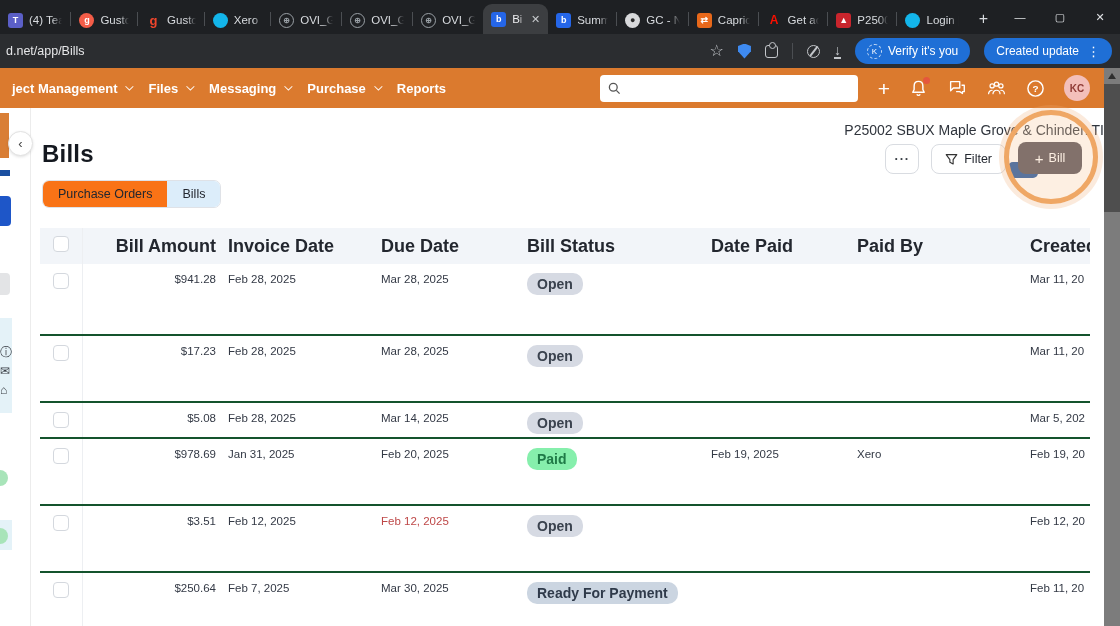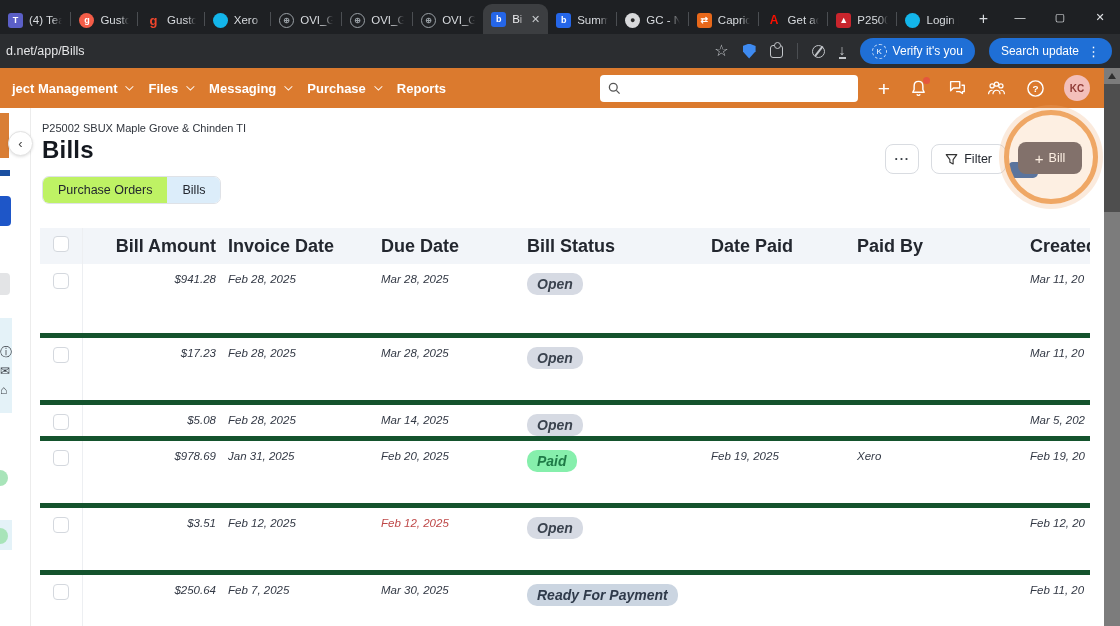--- a/index.html
+++ b/index.html
@@ -92,25 +92,25 @@
   .sl-ic { position:absolute; left:0; width:14px; text-align:left; font-size:12px; color:#3A3F46; }
   .sl-green { position:absolute; left:-8px; width:16px; height:16px; border-radius:50%; background:#A8E4B9; }
   .sl-rowhl { position:absolute; left:0; width:12px; height:30px; background:#E4F2F8; }
 
   .vline { position:absolute; left:30px; top:0; bottom:0; width:1px; background:#ECECEC; }
   .collapse-btn { position:absolute; left:8px; top:23px; width:25px; height:25px; border-radius:50%;
     background:#fff; border:1px solid #E2E2E2; box-shadow:0 1px 3px rgba(0,0,0,.12); z-index:6;
     display:flex; align-items:center; justify-content:center; font-size:13px; color:#444; cursor:pointer; }
 
   .content { position:absolute; left:30px; top:0; right:0; bottom:0; }
-  .projname { margin:14px 0 0 12px; font-size:11px; color:#30353D; }
+  .projname { margin:14px 0 0 12px; font-size:14px; color:#30353D;text-align:right; }
   .pagetitle { margin:2px 0 0 12px; font-size:24px; font-weight:800; color:#14181F; letter-spacing:.2px; }
   .segwrap { margin:12px 0 0 12px; display:inline-flex; border:1px solid #DFE2E7; border-radius:7px;
     overflow:hidden; font-size:12.5px; }
-  .seg { padding:6px 15px; background:#bef264; color:#23272F; cursor:pointer; }
+  .seg { padding:6px 15px; background:#f97316; color:#23272F; cursor:pointer; }
   .seg.selected { background:#DCEDFA; }
 
   .toolbar { position:absolute; top:36px; right:22px; display:flex; align-items:center; gap:12px; }
   .tbtn { height:30px; background:#fff; border:1px solid #D9DCE1; border-radius:8px; display:flex;
     align-items:center; justify-content:center; gap:6px; font-size:12.5px; color:#23272F; cursor:pointer; }
   .tbtn.more { width:34px; letter-spacing:1px; font-weight:bold; color:#3A3F46; }
   .tbtn.filter { padding:0 13px; }
   .addbill-wrap { position:relative; width:64px; height:30px; }
   .addbill-blue { position:absolute; left:-10px; top:18px; width:30px; height:16px; background:#174F9C; border-radius:5px; }
   .addbill { position:absolute; left:0; top:-2px; width:64px; height:32px; background:#4F4B55; border:none;
@@ -123,21 +123,21 @@
 
   
   .tablewrap { position:absolute; left:10px; top:120px; width:1050px; overflow:hidden; }
   table { border-collapse:collapse; table-layout:fixed; width:1050px; }
   col.c-check{width:42px} col.c-amt{width:140px} col.c-inv{width:153px} col.c-due{width:146px}
   col.c-status{width:184px} col.c-dp{width:146px} col.c-pb{width:173px} col.c-created{width:66px}
   thead th { background:#F2F5F9; font-size:18px; font-weight:bold; color:#23272F; text-align:left;
     height:36px; padding:0 6px; white-space:nowrap; overflow:hidden; }
   thead th.r { text-align:right; }
   tbody td { vertical-align:top; padding:9px 6px 0; font-size:11.5px; color:#333945;
-    border-bottom:5px solid #14532d; white-space:nowrap; overflow:hidden;font-style:italic; }
+    border-bottom:2px solid #14532d; white-space:nowrap; overflow:hidden; }
   tbody td.r { text-align:right; }
   td.checkcell, th.checkcell { border-right:1px solid #EDEFF2; text-align:center; padding-left:0; padding-right:0; }
   .cb { width:16px; height:16px; border:1.5px solid #D4D8DE; border-radius:4px; background:#fff;
     display:inline-block; cursor:pointer; }
   .badge { display:inline-block; padding:3px 10px; border-radius:10px; font-size:14px; font-weight:bold; }
   .badge.open { background:#D6DAE3; color:#3A424E; }
   .badge.paid { background:#86efac; color:#1F7A47; }
   .badge.ready { background:#CBD5E1; color:#2F3A4A; }
   .overdue { color:#BE4747; }
 </style>
@@ -230,21 +230,21 @@
       <span class="shield"></span>
       <span class="puzzle"></span>
       <span class="vsep"></span>
       <span class="eco"></span>
       <span class="uicon dl">↓</span>
       <div class="bluepill">
         <span class="kring">K</span>
         <span>Verify it's you</span>
       </div>
       <div class="bluepill">
-        <span>Search update</span>
+        <span>Created update</span>
         <span class="pilldots">⋮</span>
       </div>
     </div>
   </div>
 </div>
 
 <div class="appbar">
   <div class="navitems" id="navitems">
       <div class="navitem">
         <span>ject Management</span>

